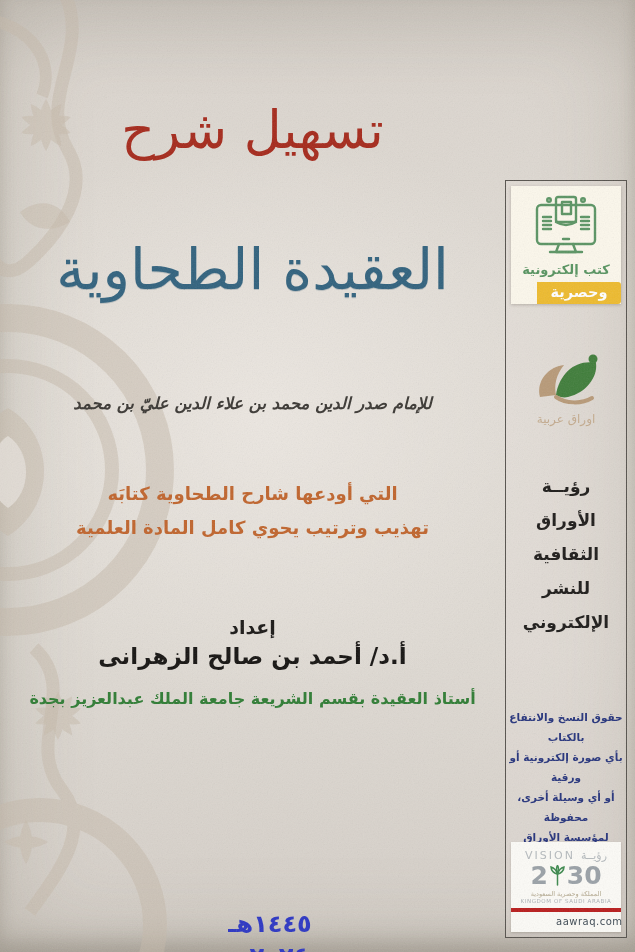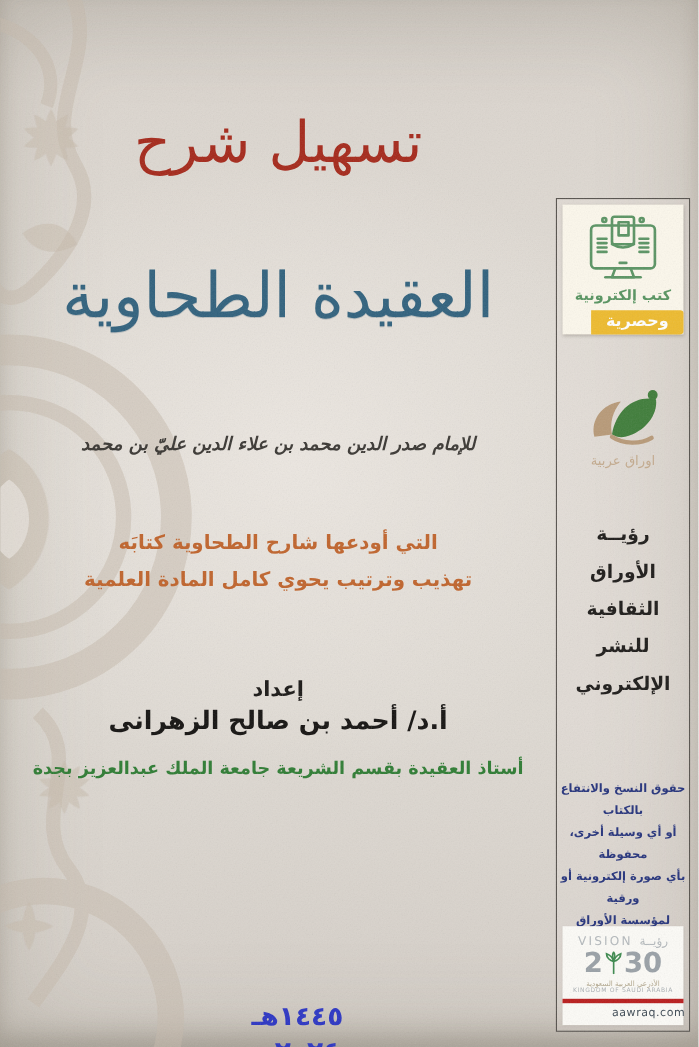--- a/index.html
+++ b/index.html
@@ -155,41 +155,41 @@
     <div class="publisher">
       <div>رؤيــة</div>
       <div>الأوراق</div>
       <div>الثقافية</div>
       <div>للنشر</div>
       <div>الإلكتروني</div>
     </div>
 
     <div class="copyright">
       <div>حقوق النسخ والانتفاع بالكتاب</div>
+      <div>بأي صورة إلكترونية أو ورقية</div>
       <div>أو أي وسيلة أخرى، محفوظة</div>
-      <div>بأي صورة إلكترونية أو ورقية</div>
       <div>لمؤسسة الأوراق الثقافية</div>
     </div>
 
     <div class="vision">
       <div class="v-row1">
         <span class="ar">رؤيــة</span>
         <span class="en">VISION</span>
       </div>
       <div class="v-year">
         <span>2</span>
         <svg width="17" height="21" viewBox="0 0 17 21" fill="none" stroke="#3d8a4e" stroke-width="1.5" stroke-linecap="round">
           <path d="M8.5,20 V9"></path>
           <path d="M8.5,9 C5,8.5 2,5.5 2,2 C5.5,3 7.5,5.5 8.5,9"></path>
           <path d="M8.5,9 C12,8.5 15,5.5 15,2 C11.5,3 9.5,5.5 8.5,9"></path>
           <path d="M8.5,9 C7,4.5 7,2.5 8.5,0.5 C10,2.5 10,4.5 8.5,9"></path>
         </svg>
         <span>30</span>
       </div>
-      <div class="v-country-ar">الأذرعي العربية السعودية</div>
+      <div class="v-country-ar">المملكة وحصرية السعودية</div>
       <div class="v-country-en">KINGDOM OF SAUDI ARABIA</div>
       <div class="v-site">aawraq.com</div>
     </div>
   </div>
 
   <svg class="grain" width="635" height="952">
     <filter id="grainf">
       <feTurbulence type="fractalNoise" baseFrequency="0.8" numOctaves="2" stitchTiles="stitch"></feTurbulence>
       <feColorMatrix type="saturate" values="0"></feColorMatrix>
     </filter>

